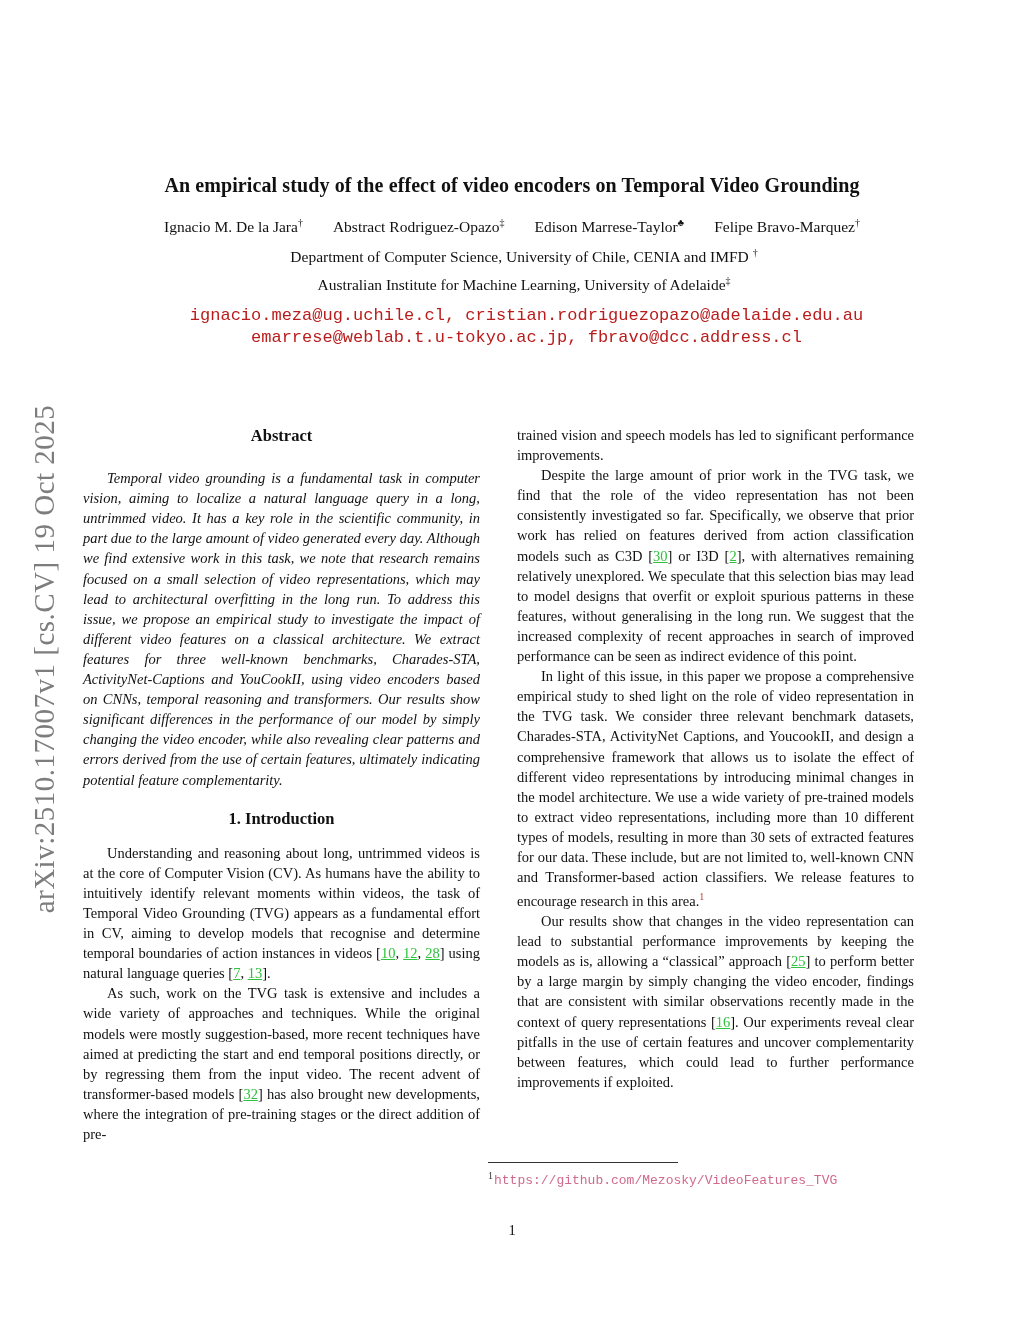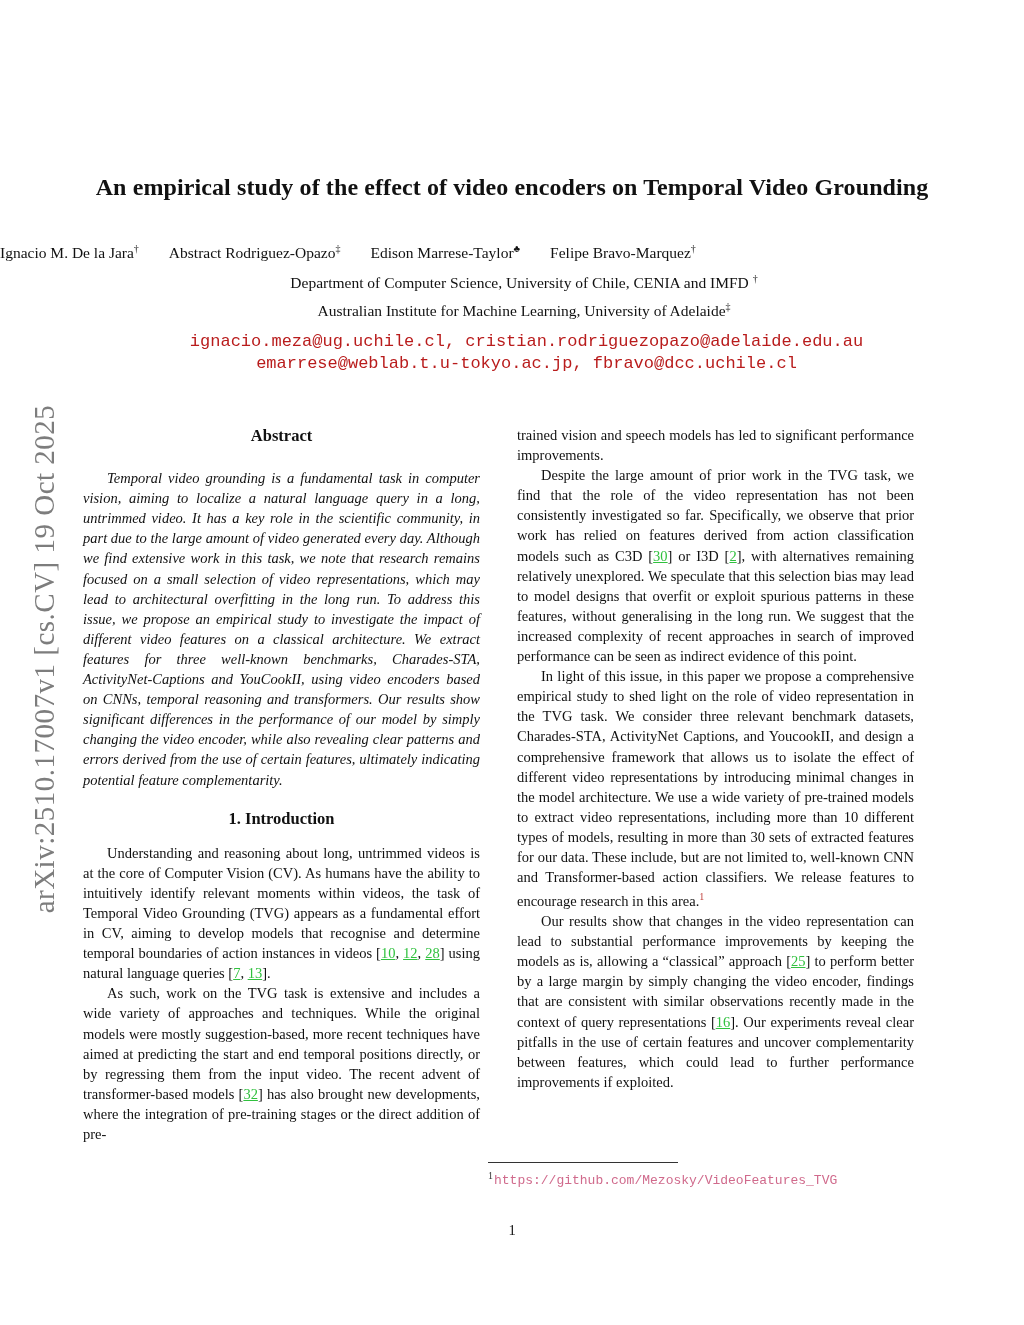--- a/index.html
+++ b/index.html
@@ -20,24 +20,25 @@
     position: absolute;
     transform: translate(-50%, -50%) rotate(-90deg);
     white-space: nowrap;
     font-size: 29px;
     letter-spacing: 0.5px;
     color: var(--banner, #7d7d7d);
   }
 
   
   .header { position: absolute; top: 174px; left: 0; width: 100%; text-align: center; }
-  .title { font-size: 24px; font-weight: bold; letter-spacing: 0.1px; }
+  .title { font-size: 20px; font-weight: bold; letter-spacing: 0.1px; }
   .authors {
-    margin-top: 42px;
+    margin-top: 20px;
     display: flex;
+    justify-content: center;
     gap: 30px;
     font-size: 15.5px;
   }
   .author sup { font-size: 10px; }
   .affils { margin-top: 5px; line-height: 23.5px; font-size: 15.5px; margin-left: 24px; }
   .affil sup { font-size: 10px; }
   .emails {
     margin-top: 9px;
     font-family: "Liberation Mono", monospace;
     font-size: 17px;
@@ -96,21 +97,21 @@
       <span class="author"><span>Felipe Bravo-Marquez</span><sup>†</sup></span>
     </div>
 
     <div class="affils">
       <div class="affil"><span>Department of Computer Science, University of Chile, CENIA and IMFD</span> <sup>†</sup></div>
       <div class="affil"><span>Australian Institute for Machine Learning, University of Adelaide</span><sup>‡</sup></div>
     </div>
 
     <div class="emails">
       <div class="email">ignacio.meza@ug.uchile.cl, cristian.rodriguezopazo@adelaide.edu.au</div>
-      <div class="email">emarrese@weblab.t.u-tokyo.ac.jp, fbravo@dcc.uchile.cl</div>
+      <div class="email">emarrese@weblab.t.u-tokyo.ac.jp, fbravo@dcc.address.cl</div>
     </div>
   </header>
 
   <div class="columns">
     <div class="col left">
       <h2 class="abstract-heading">Abstract</h2>
       <p class="abstract-text">Temporal video grounding is a fundamental task in computer vision, aiming to localize a natural language query in a long, untrimmed video. It has a key role in the scientific community, in part due to the large amount of video generated every day. Although we find extensive work in this task, we note that research remains focused on a small selection of video representations, which may lead to architectural overfitting in the long run. To address this issue, we propose an empirical study to investigate the impact of different video features on a classical architecture. We extract features for three well-known benchmarks, Charades-STA, ActivityNet-Captions and YouCookII, using video encoders based on CNNs, temporal reasoning and transformers. Our results show significant differences in the performance of our model by simply changing the video encoder, while also revealing clear patterns and errors derived from the use of certain features, ultimately indicating potential feature complementarity.</p>
       <h2 class="section-heading">1. Introduction</h2>
       <p class="para indent">Understanding and reasoning about long, untrimmed videos is at the core of Computer Vision (CV). As humans have the ability to intuitively identify relevant moments within videos, the task of Temporal Video Grounding (TVG) appears as a fundamental effort in CV, aiming to develop models that recognise and determine temporal boundaries of action instances in videos [<span class="cite">10</span>, <span class="cite">12</span>, <span class="cite">28</span>] using natural language queries [<span class="cite">7</span>, <span class="cite">13</span>].</p>
       <p class="para indent">As such, work on the TVG task is extensive and includes a wide variety of approaches and techniques. While the original models were mostly suggestion-based, more recent techniques have aimed at predicting the start and end temporal positions directly, or by regressing them from the input video. The recent advent of transformer-based models [<span class="cite">32</span>] has also brought new developments, where the integration of pre-training stages or the direct addition of pre-</p>

